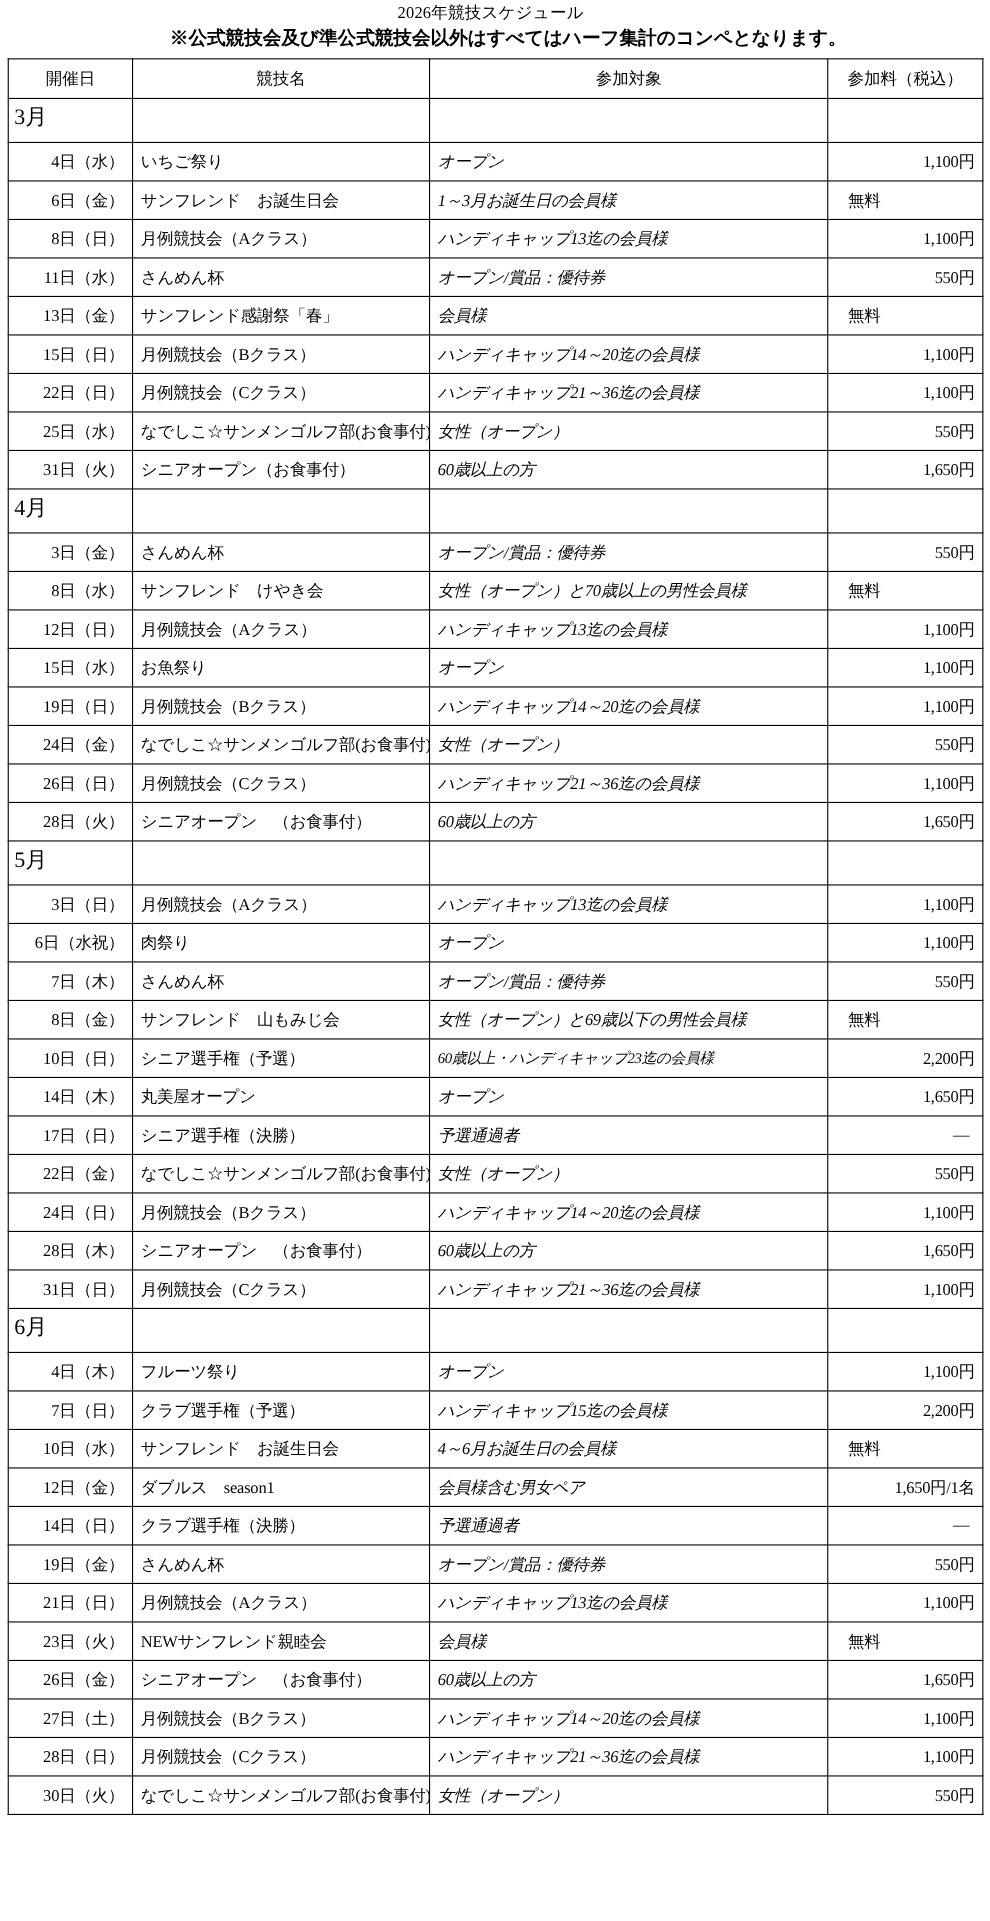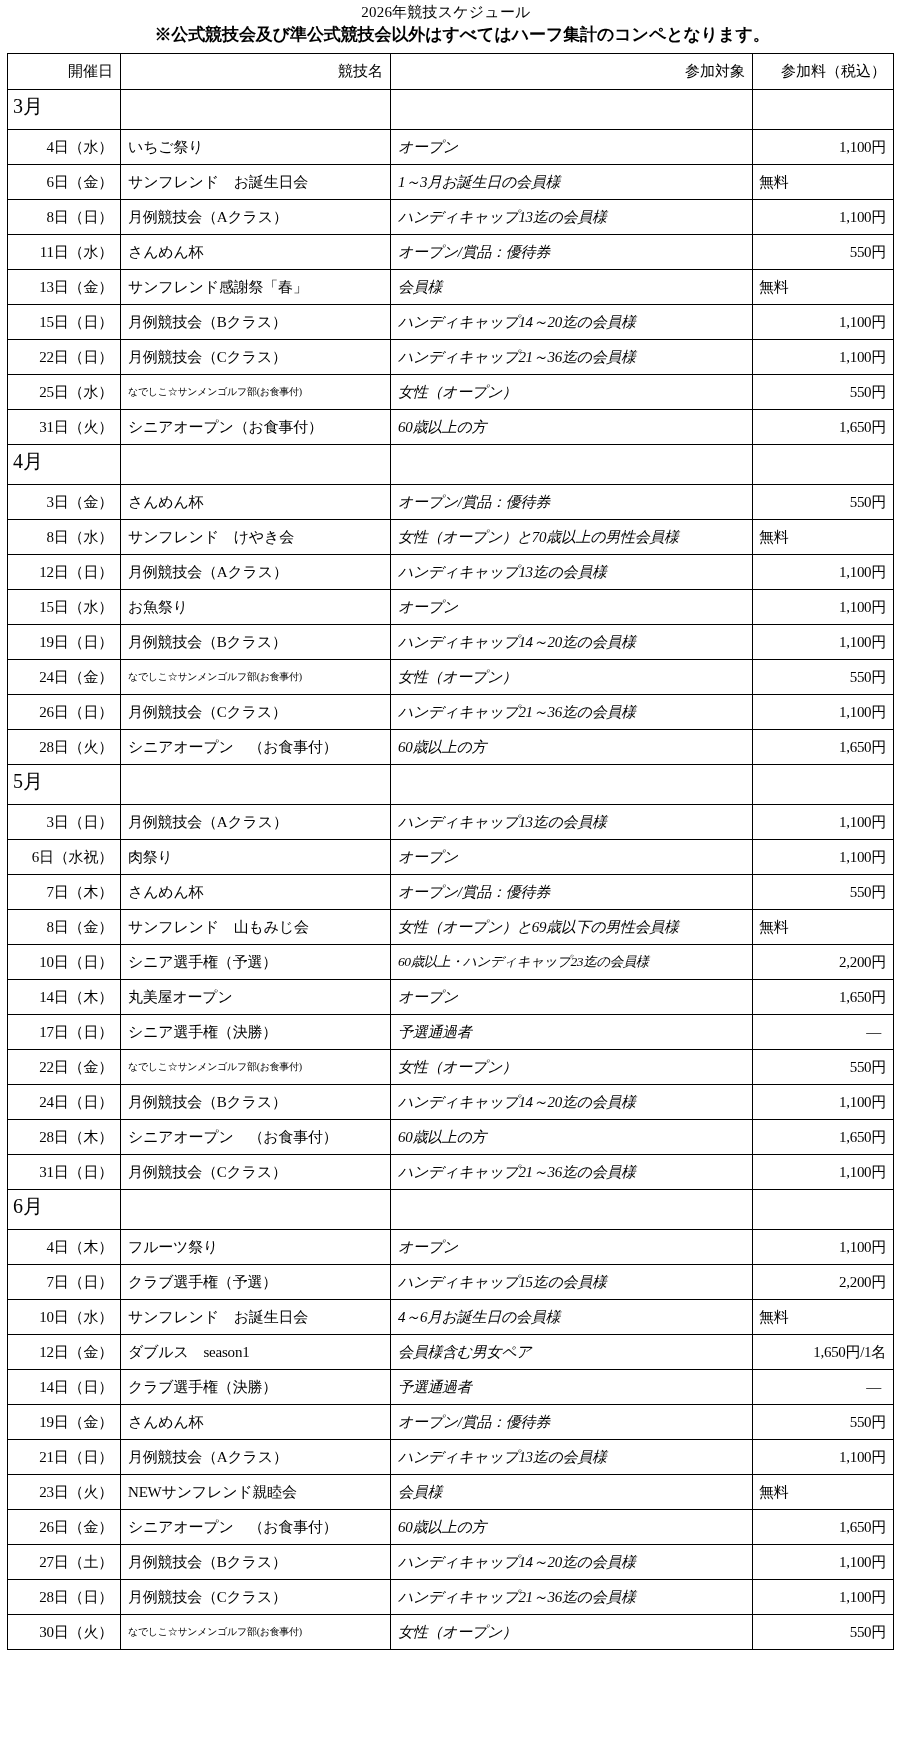--- a/index.html
+++ b/index.html
@@ -53,21 +53,21 @@
     vertical-align: middle;
     overflow: hidden;
     white-space: nowrap;
   }
   col.c-date   { width: 113px; }
   col.c-name   { width: 270px; }
   col.c-target { width: 362px; }
   col.c-fee    { width: 141px; }
 
   thead th {
-    text-align: right;
+    text-align: center;
     height: 35px;
     font-size: 16px;
   }
   tr.row-event td { height: 34px; }
   tr.row-month td { height: 36px; vertical-align: top; }
   tr.row-month td.cell-month {
     text-align: left;
     font-size: 20px;
     padding-top: 3px;
     padding-left: 5px;
@@ -75,40 +75,40 @@
   td.cell-date {
     text-align: right;
     padding-right: 10px;
     letter-spacing: -0.2px;
   }
   td.cell-name {
     text-align: left;
     letter-spacing: -0.2px;
   }
   td.cell-name.small {
-    font-size: 10px;
+    font-size: 15px;
     letter-spacing: -0.3px;
   }
   td.cell-target {
     text-align: left;
     letter-spacing: -0.3px;
     font-style: italic;
   }
   td.cell-target.condensed {
     font-size: 13.5px;
     letter-spacing: -0.4px;
   }
   td.cell-fee {
     text-align: right;
     padding-right: 9px;
     letter-spacing: -0.3px;
   }
   td.cell-fee.free {
     text-align: left;
-    padding-left: 6px;
+    padding-left: 18px;
   }
   td.cell-fee.dash {
     padding-right: 12px;
   }
 </style>
 </head>
 <body>
 
 <div class="page">
 

